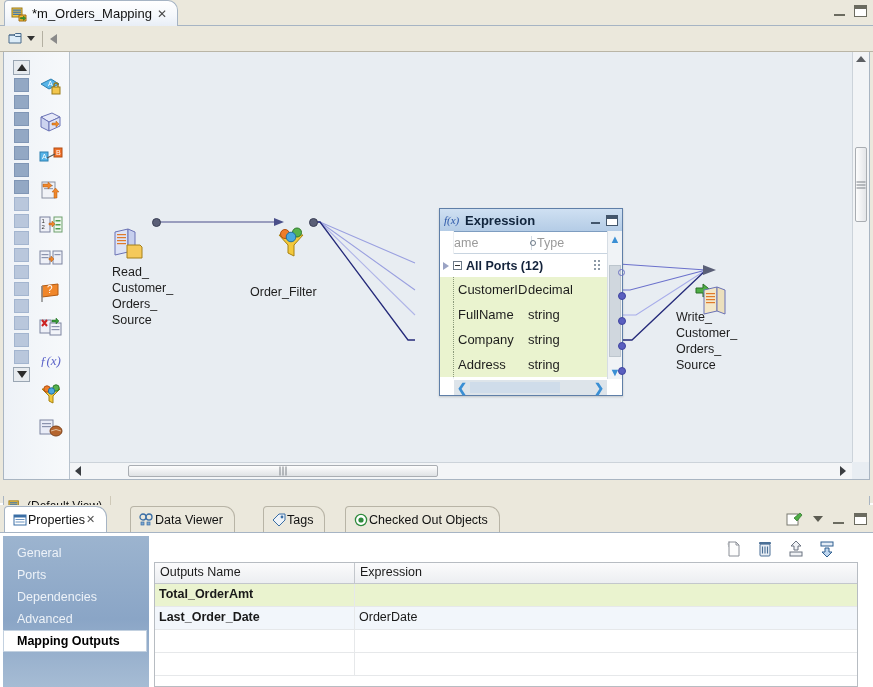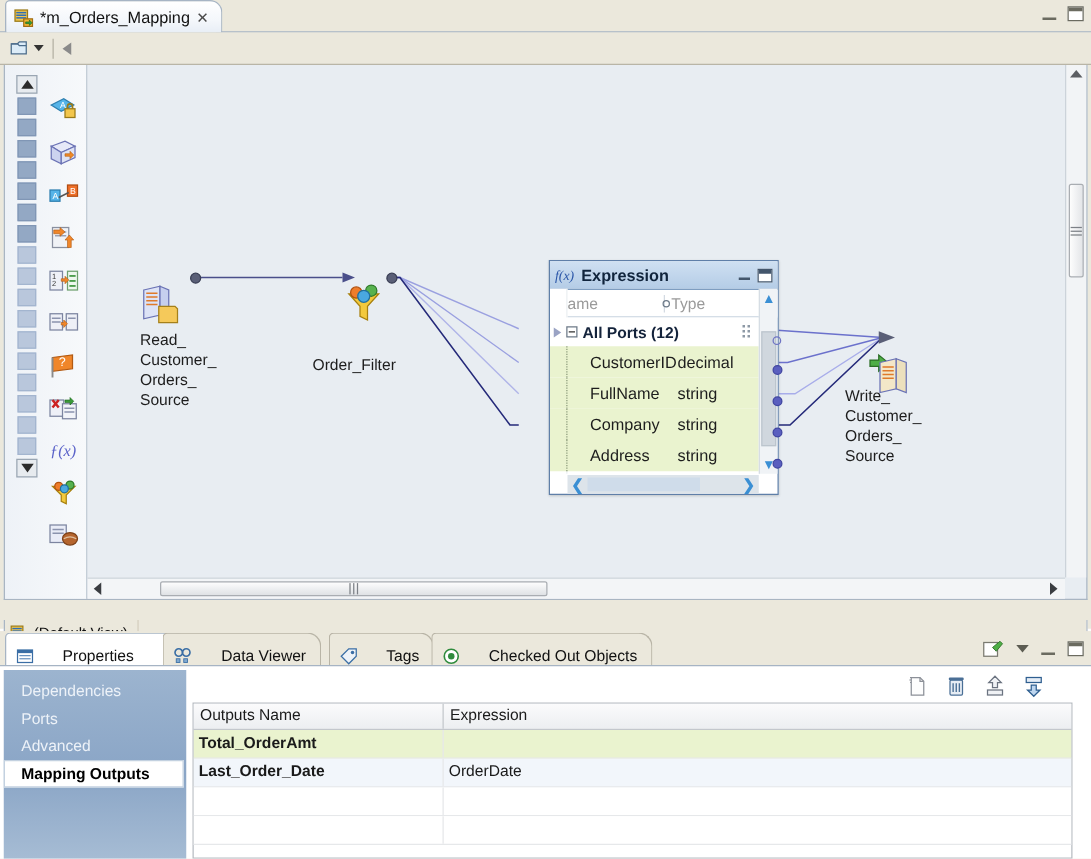--- a/index.html
+++ b/index.html
@@ -153,21 +153,21 @@
     font-size:12.5px; font-weight:bold; color:#14233b; gap:4px; padding-left:3px;
     position:relative;
   }
   .grp-tri { width:0;height:0;border-top:4px solid transparent;border-bottom:4px solid transparent;border-left:6px solid #9aa3c4; }
   .grp-exp { width:9px;height:9px;border:1px solid #6d7a88;background:#fff;position:relative;}
   .grp-exp:after{content:"";position:absolute;left:1px;right:1px;top:3px;height:1px;background:#333;}
   .grp-dots { position:absolute; right:6px; top:6px; width:7px; display:grid; grid-template-columns:2px 2px; gap:2px;}
   .grp-dots i{display:block;width:2px;height:2px;background:#8d99a6;}
   .port-row {
     height:25px; display:flex; align-items:center; background:#eaf3cf;
-    font-size:13px; color:#1d1d1d; padding-left:32px; position:relative;
+    font-size:13px; color:#1d1d1d; padding-left:18px; position:relative;
   }
   .port-row:before {
     content:""; position:absolute; left:13px; top:0; bottom:0;
     border-left:1px dotted #8b9a7a;
   }
   .pr-name { width:70px; }
   .pr-type { flex:1; }
   .expr-vscroll {
     position:absolute; right:0; top:22px; bottom:16px; width:15px;
     background:#f0f3f6; border-left:1px solid #d6dde4;
@@ -182,21 +182,21 @@
   .expr-hthumb{position:absolute;left:16px;width:90px;top:2px;bottom:2px;background:#cfdcea;}
   .expr-left-gutter{position:absolute;left:0;top:22px;bottom:16px;width:14px;background:#ffffff;border-right:1px solid #eceff2;}
   .in-arrow { position:absolute; left:2px; width:0;height:0;border-top:4px solid transparent;border-bottom:4px solid transparent;border-left:7px solid #5b62c9; }
   .out-dot { position:absolute; right:-4px; width:8px;height:8px;border-radius:50%;background:#5a5fbf;border:1px solid #3f44a0; }
   .out-circ { position:absolute; right:-3px; width:7px;height:7px;border-radius:50%;border:1px solid #6f74c4; background:transparent;}
 
   
   #props-window { position:absolute; left:0; top:505px; width:873px; height:182px; background:#ebe8dc; }
   #props-tabbar { position:absolute; left:0; top:0; width:873px; height:27px; background:#ebe8dc; }
   .ptab {
-    position:absolute; top:1px; height:26px; display:flex; align-items:flex-end; gap:23px;
+    position:absolute; top:1px; height:26px; display:flex; align-items:center; gap:1px;
     padding:0 11px 0 8px; font-size:12.5px; color:#111; white-space:nowrap;
     border:1px solid #b8b4a6; border-bottom:none;
     border-top-left-radius:4px; border-top-right-radius:11px;
     background:#ebe8dc;
   }
   .ptab.active { background:#ffffff; border-color:#a6b4c4; color:#111; }
   .ptab .ptab-close{ font-size:11px; color:#555; }
   .pwin-btns{ position:absolute; right:6px; top:6px; display:flex; gap:10px; align-items:center; }
   .pw-caret{width:0;height:0;border-left:5px solid transparent;border-right:5px solid transparent;border-top:6px solid #5c5c52;}
   #props-body {
@@ -645,24 +645,27 @@
         <span class="pw-caret"></span>
         <span class="win-min"></span>
         <span class="win-max"></span>
       </div>
     </div>
 
     <div id="props-body">
 
       <div id="props-nav">
         <div class="nav-item">
-          <span>Dependencies</span>
+          <span>General</span>
         </div>
         <div class="nav-item">
           <span>Ports</span>
+        </div>
+        <div class="nav-item">
+          <span>Dependencies</span>
         </div>
         <div class="nav-item">
           <span>Advanced</span>
         </div>
         <div class="nav-item selected">
           <span>Mapping Outputs</span>
         </div>
       </div>
 
       <div id="props-main">

